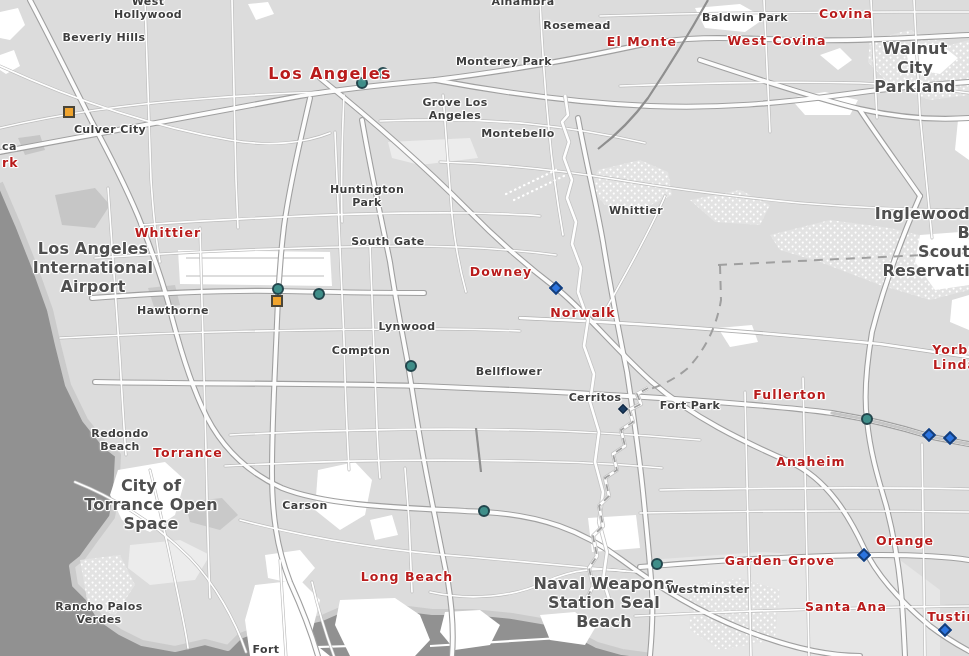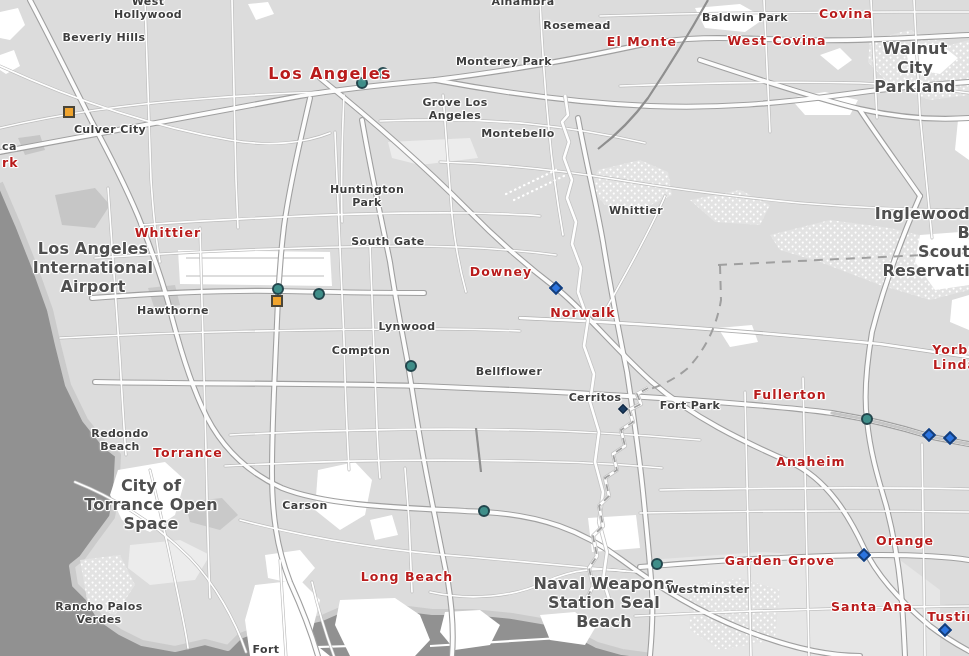--- a/index.html
+++ b/index.html
@@ -306,16 +306,16 @@
       <div class="lbl town" style="left: 99px; top: 614px;">Rancho Palos
 Verdes</div>
       <div class="lbl town" style="left: 266px; top: 650px;">Fort</div>
       <div class="lbl city" style="left: 407px; top: 577px;">Long Beach</div>
       <div class="lbl park" style="left: 604px; top: 603px;">Naval Weapons
 Station Seal
 Beach</div>
       <div class="lbl town" style="left: 708px; top: 590px;">Westminster</div>
       <div class="lbl city" style="left: 780px; top: 561px;">Garden Grove</div>
       <div class="lbl city" style="left: 905px; top: 541px;">Orange</div>
-      <div class="lbl city" style="left: 872px; top: 607px;">Santa Ana</div>
+      <div class="lbl city" style="left: 846px; top: 607px;">Santa Ana</div>
       <div class="lbl city" style="left: 952px; top: 617px;">Tustin</div>
     </div>
 </div>
 
 </body></html>

